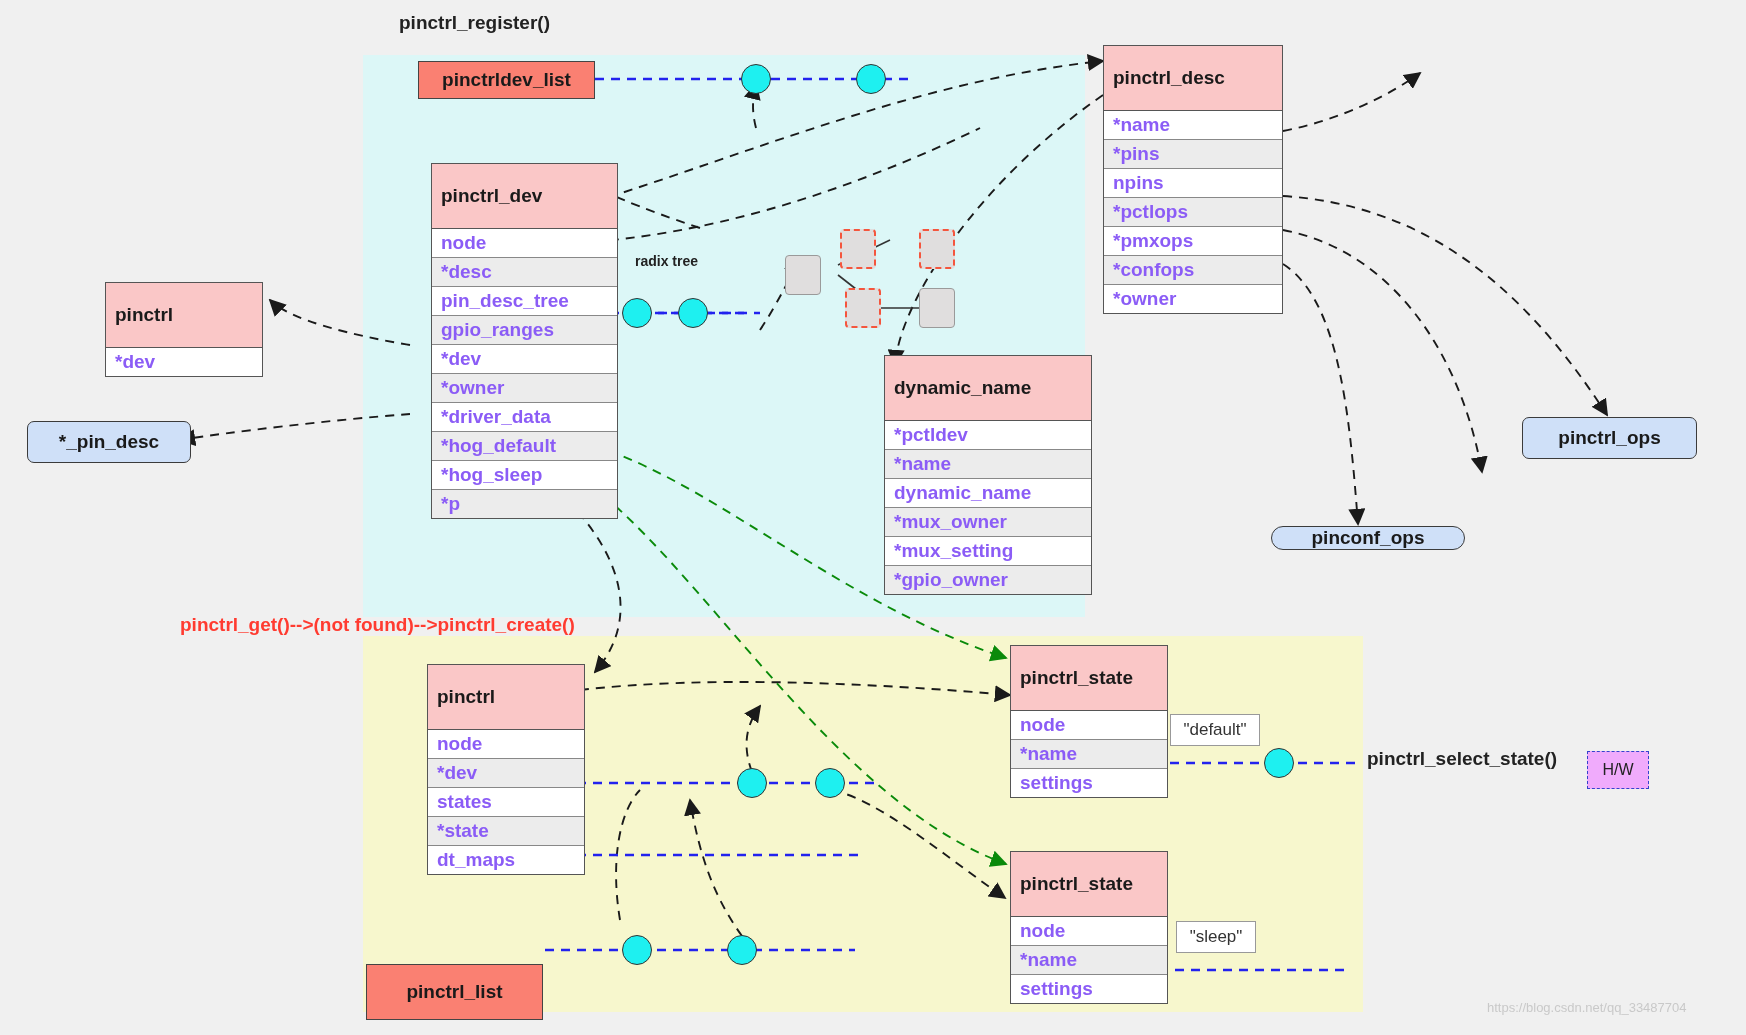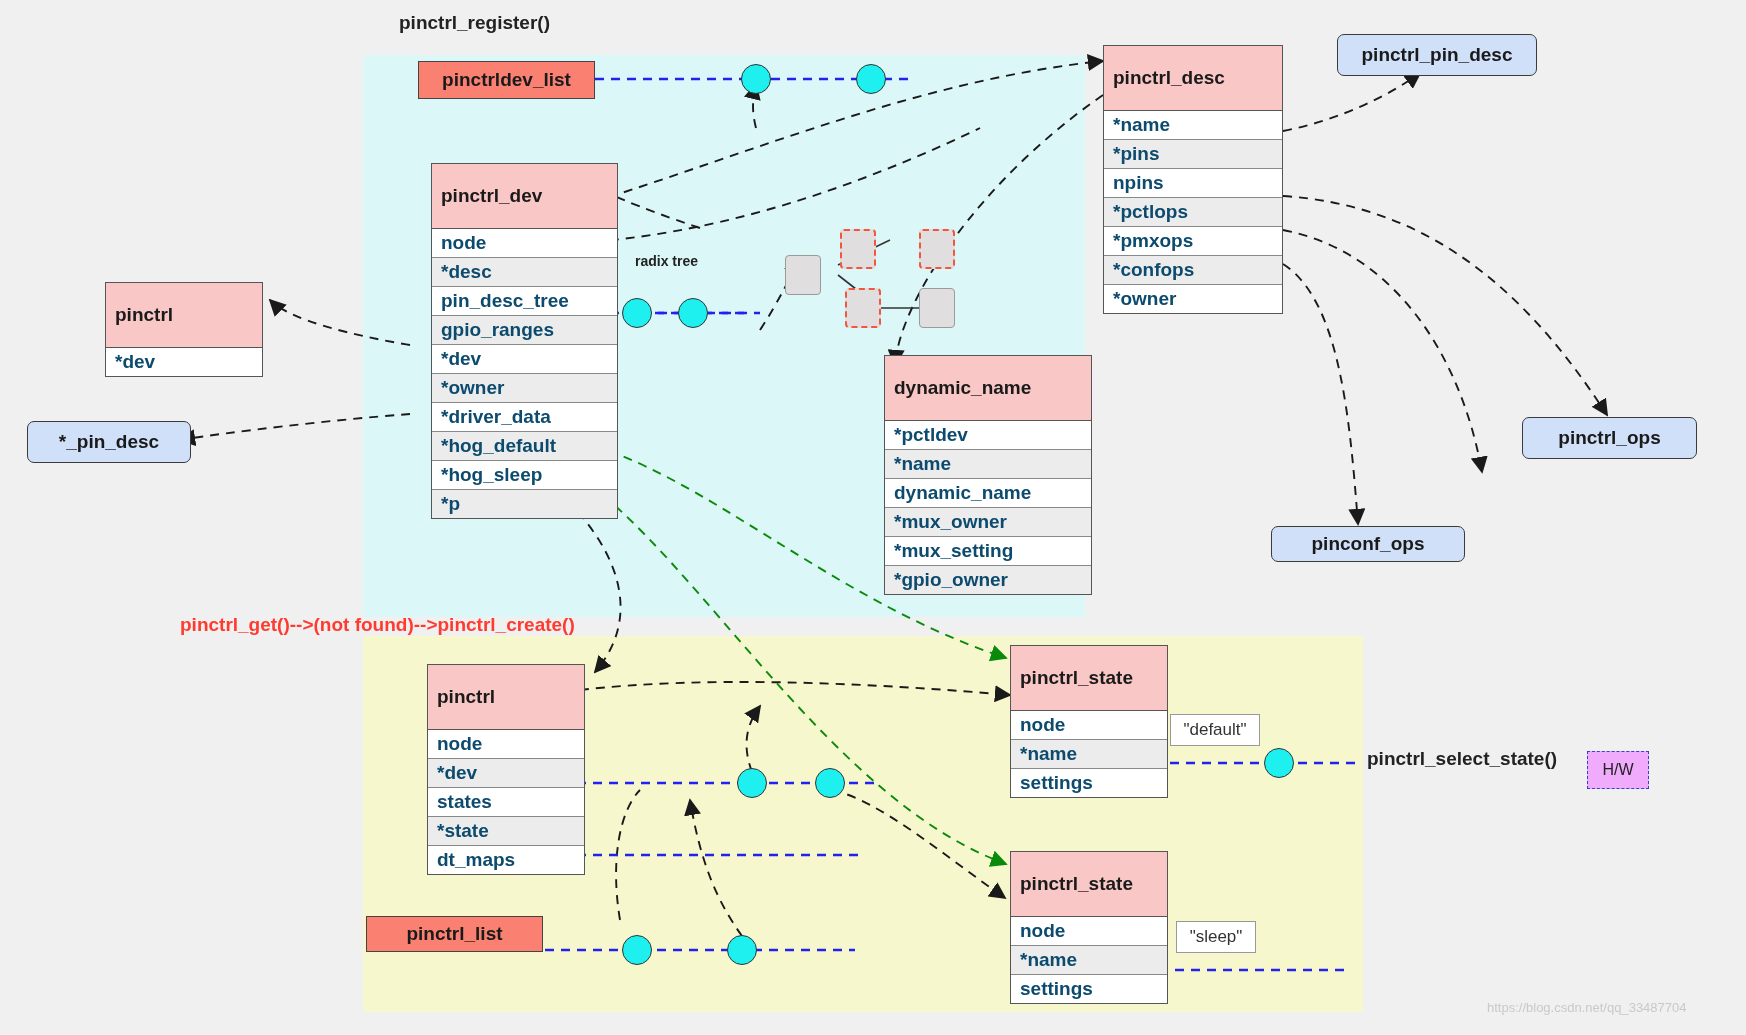--- a/index.html
+++ b/index.html
@@ -23,21 +23,21 @@
   #cap-pinctrlget{left:180px;top:614px;font-size:19px;color:#ff3b30;font-weight:bold;}
   #watermark{position:absolute;left:1487px;top:1000px;font-size:13px;color:#c9c9c9;white-space:nowrap;}
 
   
   .struct{position:absolute;border:1.6px solid #555;box-sizing:border-box;background:#fff;}
   .struct .hdr{
     background:#fac7c7;font-weight:bold;font-size:19px;color:#1a1a1a;
     padding:21px 9px;border-bottom:1.4px solid #555;white-space:nowrap;
   }
   .struct .row{
-    font-weight:bold;font-size:19px;color:#0c4a6e;
+    font-weight:bold;font-size:19px;color:#8b5cf6;
     padding:3px 9px;border-bottom:1.2px solid #888;white-space:nowrap;background:#fff;
   }
   .struct .row.alt{background:#ececec;}
   .struct .row:last-child{border-bottom:none;}
 
   
   .pinkbox{
     position:absolute;background:#fa8072;border:1.8px solid #444;
     font-weight:bold;font-size:19px;color:#1a1a1a;
     display:flex;align-items:center;justify-content:center;
@@ -157,21 +157,21 @@
     </g>
   </svg>
 
   <div class="caption" id="cap-register">pinctrl_register()</div>
   <div class="caption" id="cap-radix">radix tree</div>
   <div class="caption" id="cap-select">pinctrl_select_state()</div>
   <div class="caption" id="cap-pinctrlget">pinctrl_get()--&gt;(not found)--&gt;pinctrl_create()</div>
   <div id="watermark">https://blog.csdn.net/qq_33487704</div>
 
   <div class="pinkbox" style="left:418px;top:61px;width:177px;height:38px;">pinctrldev_list</div>
-  <div class="pinkbox" style="left:366px;top:916px;width:177px;height:36px;">pinctrl_list</div>
+  <div class="pinkbox" style="left:366px;top:964px;width:177px;height:56px;">pinctrl_list</div>
 
   <div class="struct" style="left:431px;top:163px;width:187px;">
     <div class="hdr">pinctrl_dev</div>
     <div class="row">node</div>
     <div class="row alt">*desc</div>
     <div class="row">pin_desc_tree</div>
     <div class="row alt">gpio_ranges</div>
     <div class="row">*dev</div>
     <div class="row alt">*owner</div>
     <div class="row">*driver_data</div>
@@ -224,23 +224,22 @@
   <div class="tagbox" style="left:1170px;top:714px;width:90px;height:32px;">"default"</div>
 
   <div class="struct" style="left:1010px;top:851px;width:158px;">
     <div class="hdr">pinctrl_state</div>
     <div class="row">node</div>
     <div class="row alt">*name</div>
     <div class="row">settings</div>
   </div>
   <div class="tagbox" style="left:1176px;top:921px;width:80px;height:32px;">"sleep"</div>
 
-  <div class="bluebox" style="left:1337px;top:34px;width:200px;height:42px;">pinctrl_pin_desc</div>
   <div class="bluebox" style="left:1522px;top:417px;width:175px;height:42px;">pinctrl_ops</div>
-  <div class="bluebox" style="left:1271px;top:526px;width:194px;height:36px;">pinconf_ops</div>
+  <div class="bluebox" style="left:1271px;top:526px;width:194px;height:24px;border-radius:12px;">pinconf_ops</div>
   <div class="bluebox" style="left:27px;top:421px;width:164px;height:42px;">*_pin_desc</div>
 
   <div id="hw-box">H/W</div>
 
   <div class="node" style="left:741px;top:64px;"></div>
   <div class="node" style="left:856px;top:64px;"></div>
   <div class="node" style="left:622px;top:298px;"></div>
   <div class="node" style="left:678px;top:298px;"></div>
   <div class="node" style="left:737px;top:768px;"></div>
   <div class="node" style="left:815px;top:768px;"></div>

